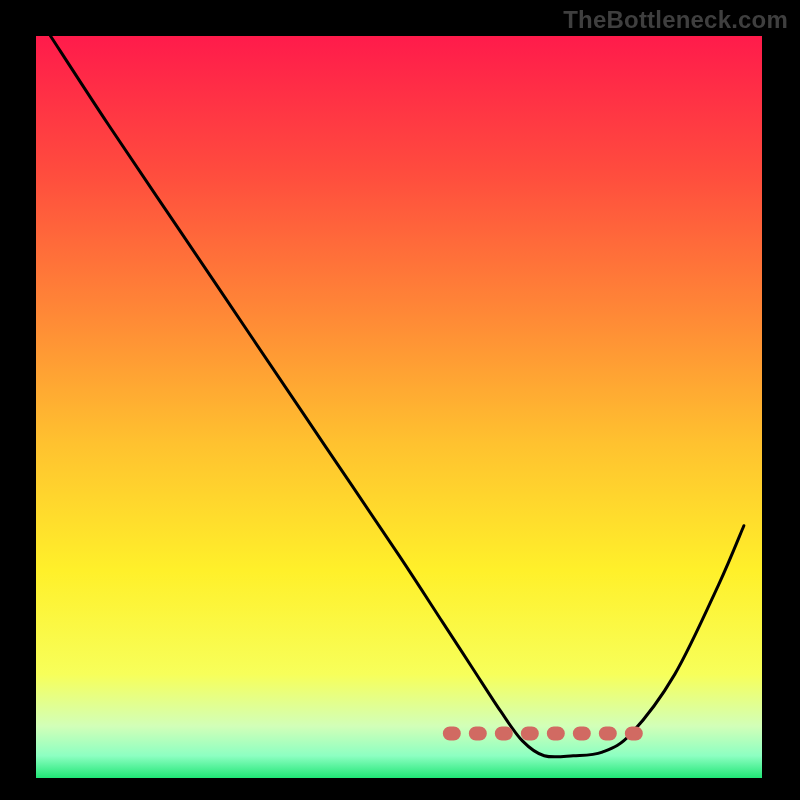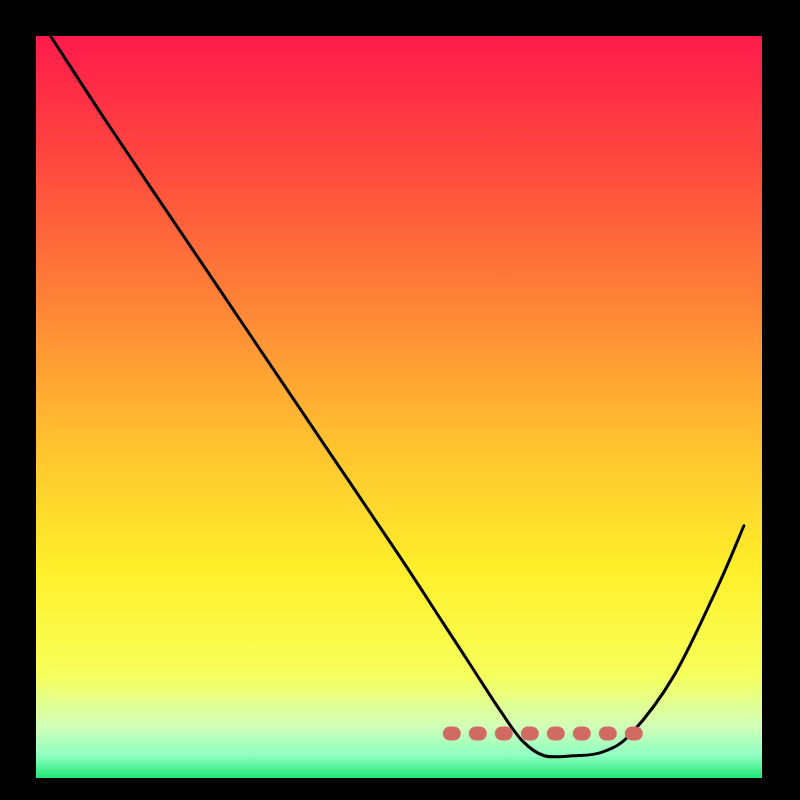--- a/index.html
+++ b/index.html
@@ -27,20 +27,21 @@
     z-index: 5;
   }
   svg {
     display: block;
   }
 </style>
 </head>
 <body>
 
 <div class="wrap">
+  <div class="watermark">TheBottleneck.com</div>
   <svg id="chart-svg" width="800" height="800" viewBox="0 0 800 800">
       <defs>
         <linearGradient id="bg-grad" x1="0" y1="0" x2="0" y2="1">
           <stop offset="0%" stop-color="#ff1b4b"></stop>
           <stop offset="18%" stop-color="#ff4b3e"></stop>
           <stop offset="38%" stop-color="#ff8a36"></stop>
           <stop offset="55%" stop-color="#ffc22f"></stop>
           <stop offset="72%" stop-color="#fff02a"></stop>
           <stop offset="86%" stop-color="#f7ff5a"></stop>
           <stop offset="93%" stop-color="#d2ffb8"></stop>

